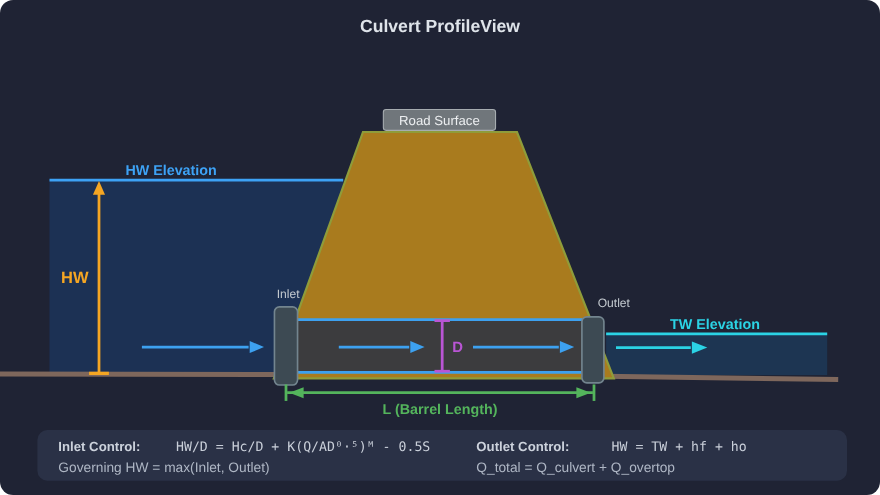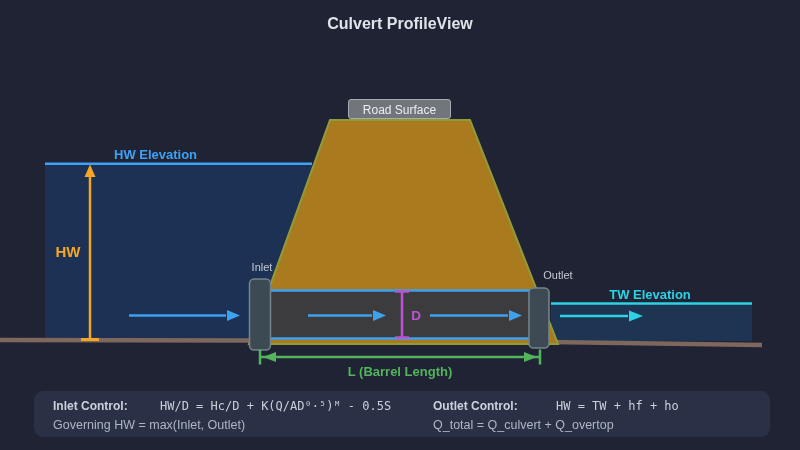--- a/index.html
+++ b/index.html
@@ -1,18 +1,18 @@
 <!DOCTYPE html>
 <html><head>
 <meta charset="utf-8">
 <style>
   html,body{margin:0;padding:0;background:#ffffff;}
   body{font-family:"Liberation Sans","DejaVu Sans",sans-serif;}
   .screen{
-    position:relative;width:800px;height:450px;border-radius:0;
+    position:relative;width:800px;height:450px;border-radius:12px;
     background:#1f2334;overflow:hidden;
   }
   svg text{user-select:none;}
   .t-title{font-size:16px;font-weight:600;fill:#dfe4ea;}
   .t-road{font-size:12px;fill:#eceef0;}
   .t-hwel{font-size:13px;font-weight:700;}
   .t-twel{font-size:13px;font-weight:700;}
   .t-hw{font-size:15px;font-weight:700;}
   .t-d{font-size:13.5px;font-weight:700;}
   .t-port{font-size:11px;fill:#c3c9cf;}

